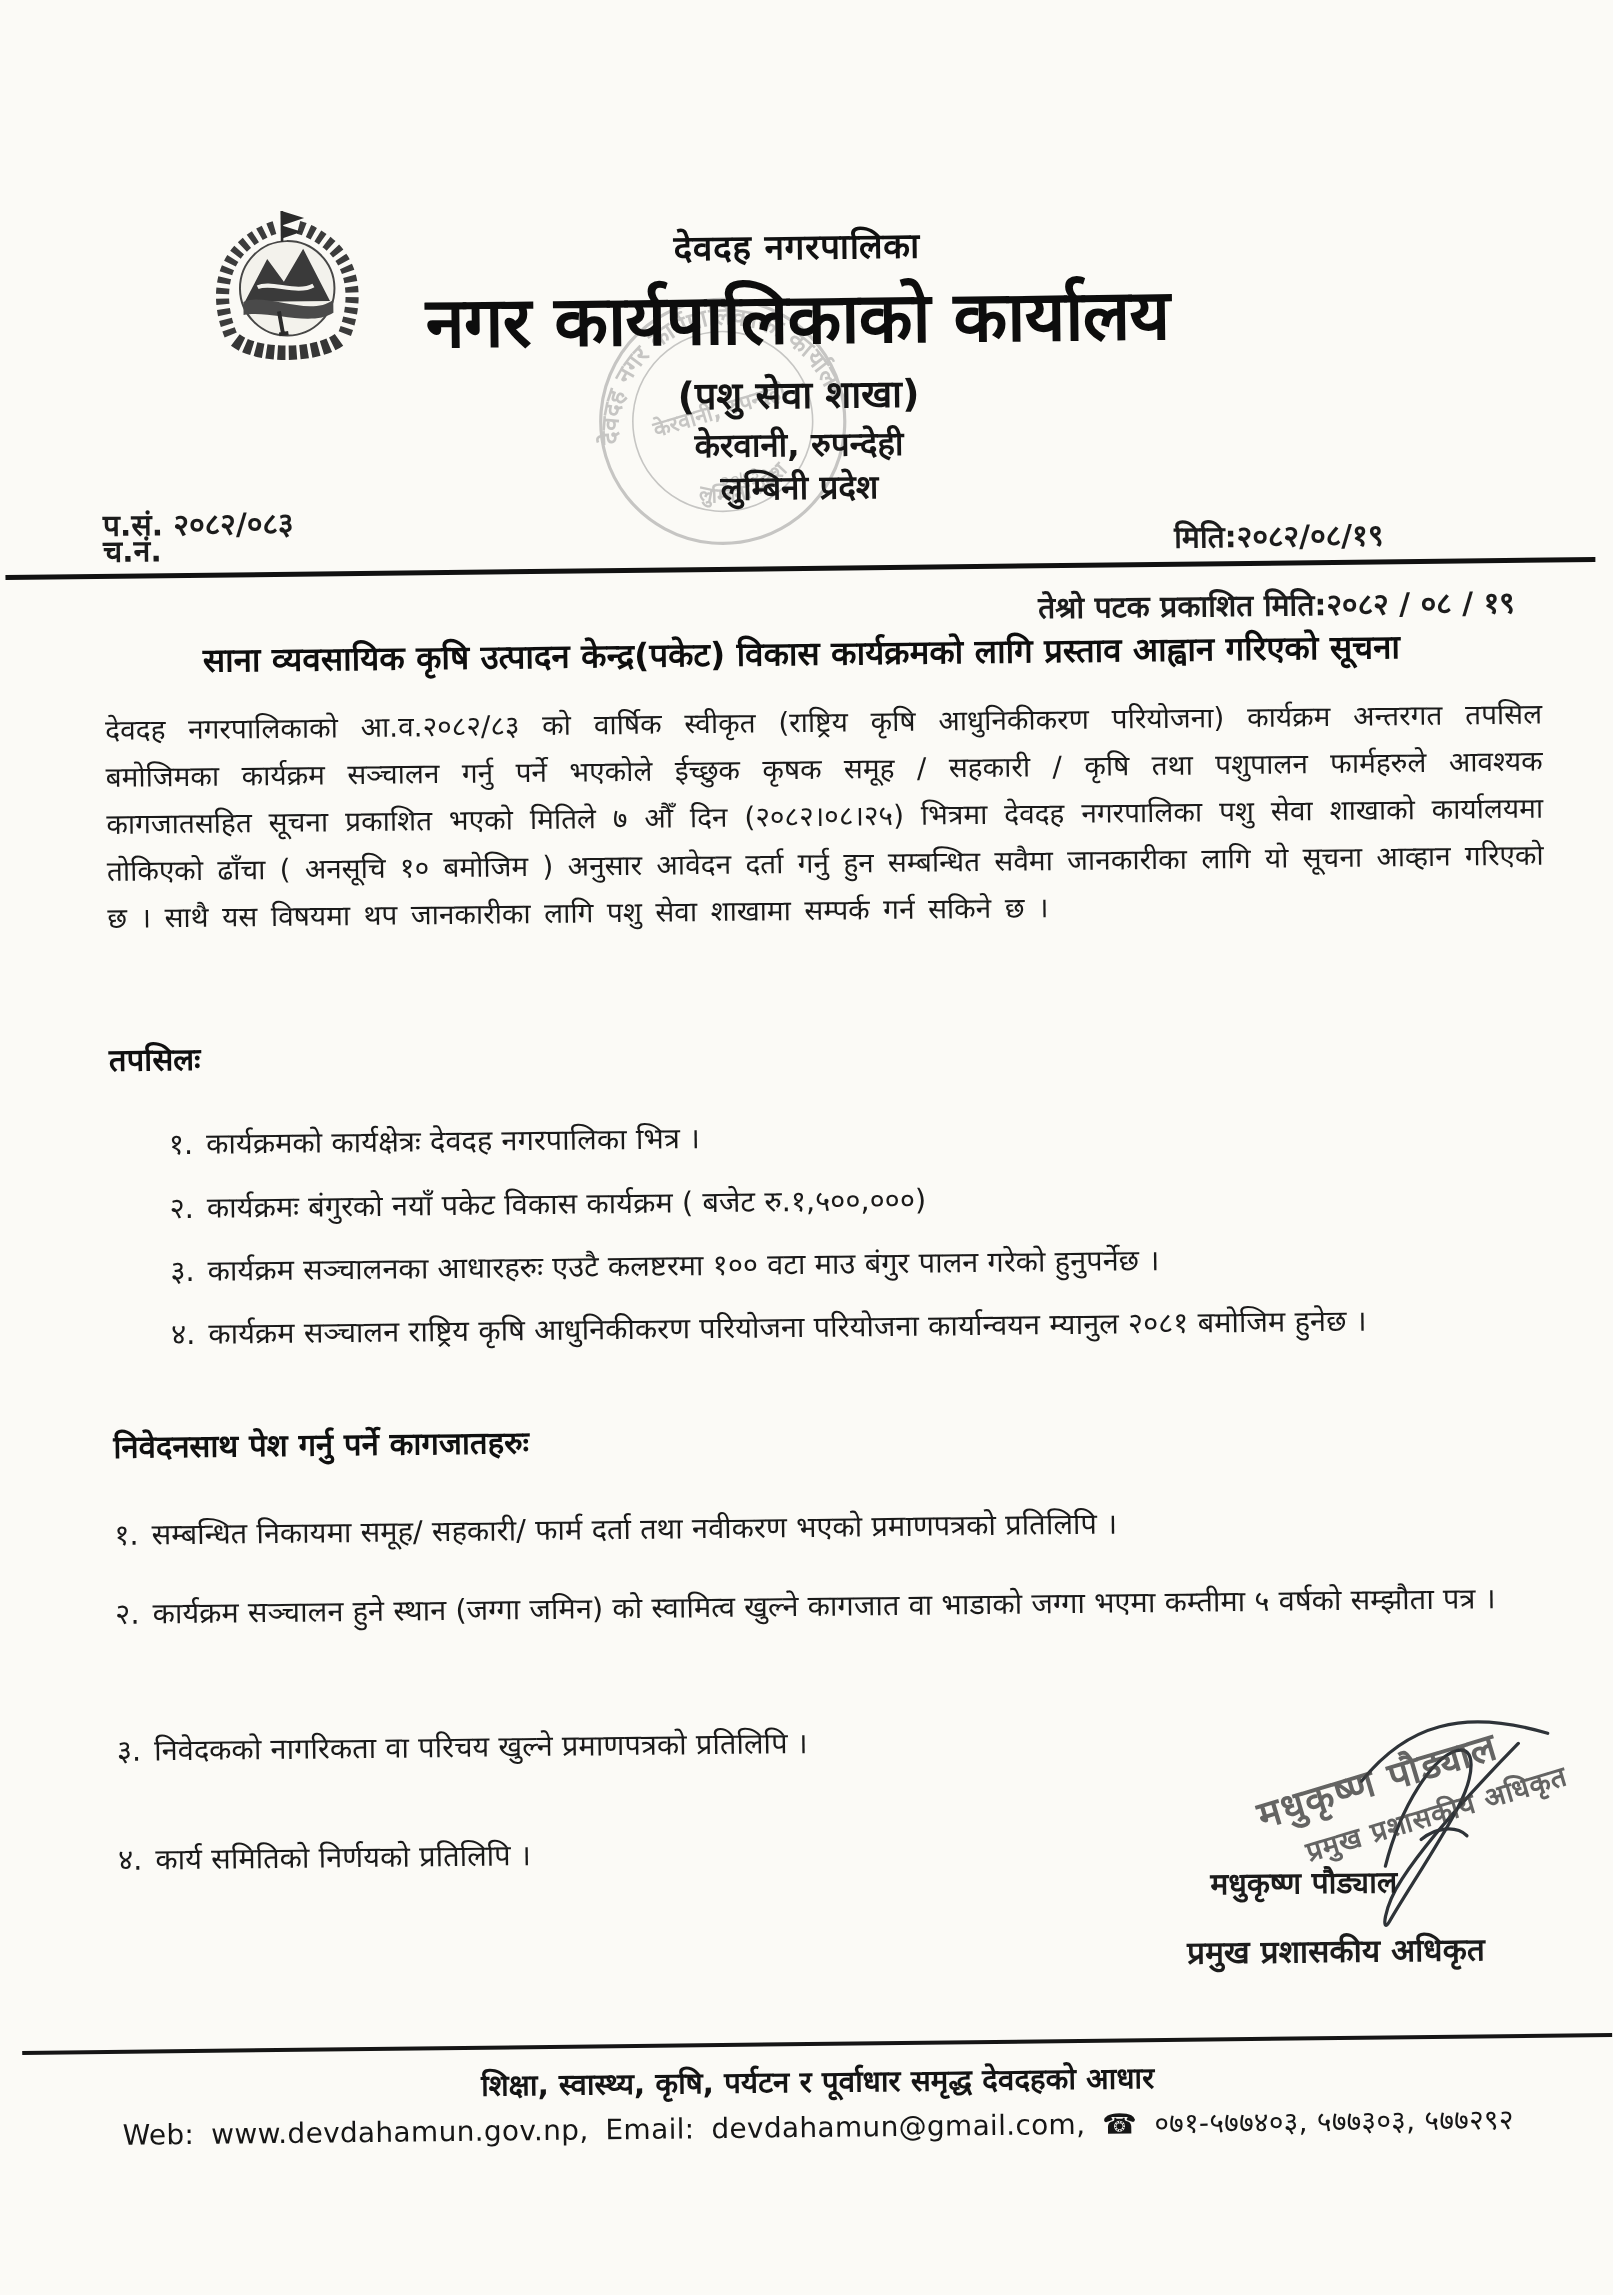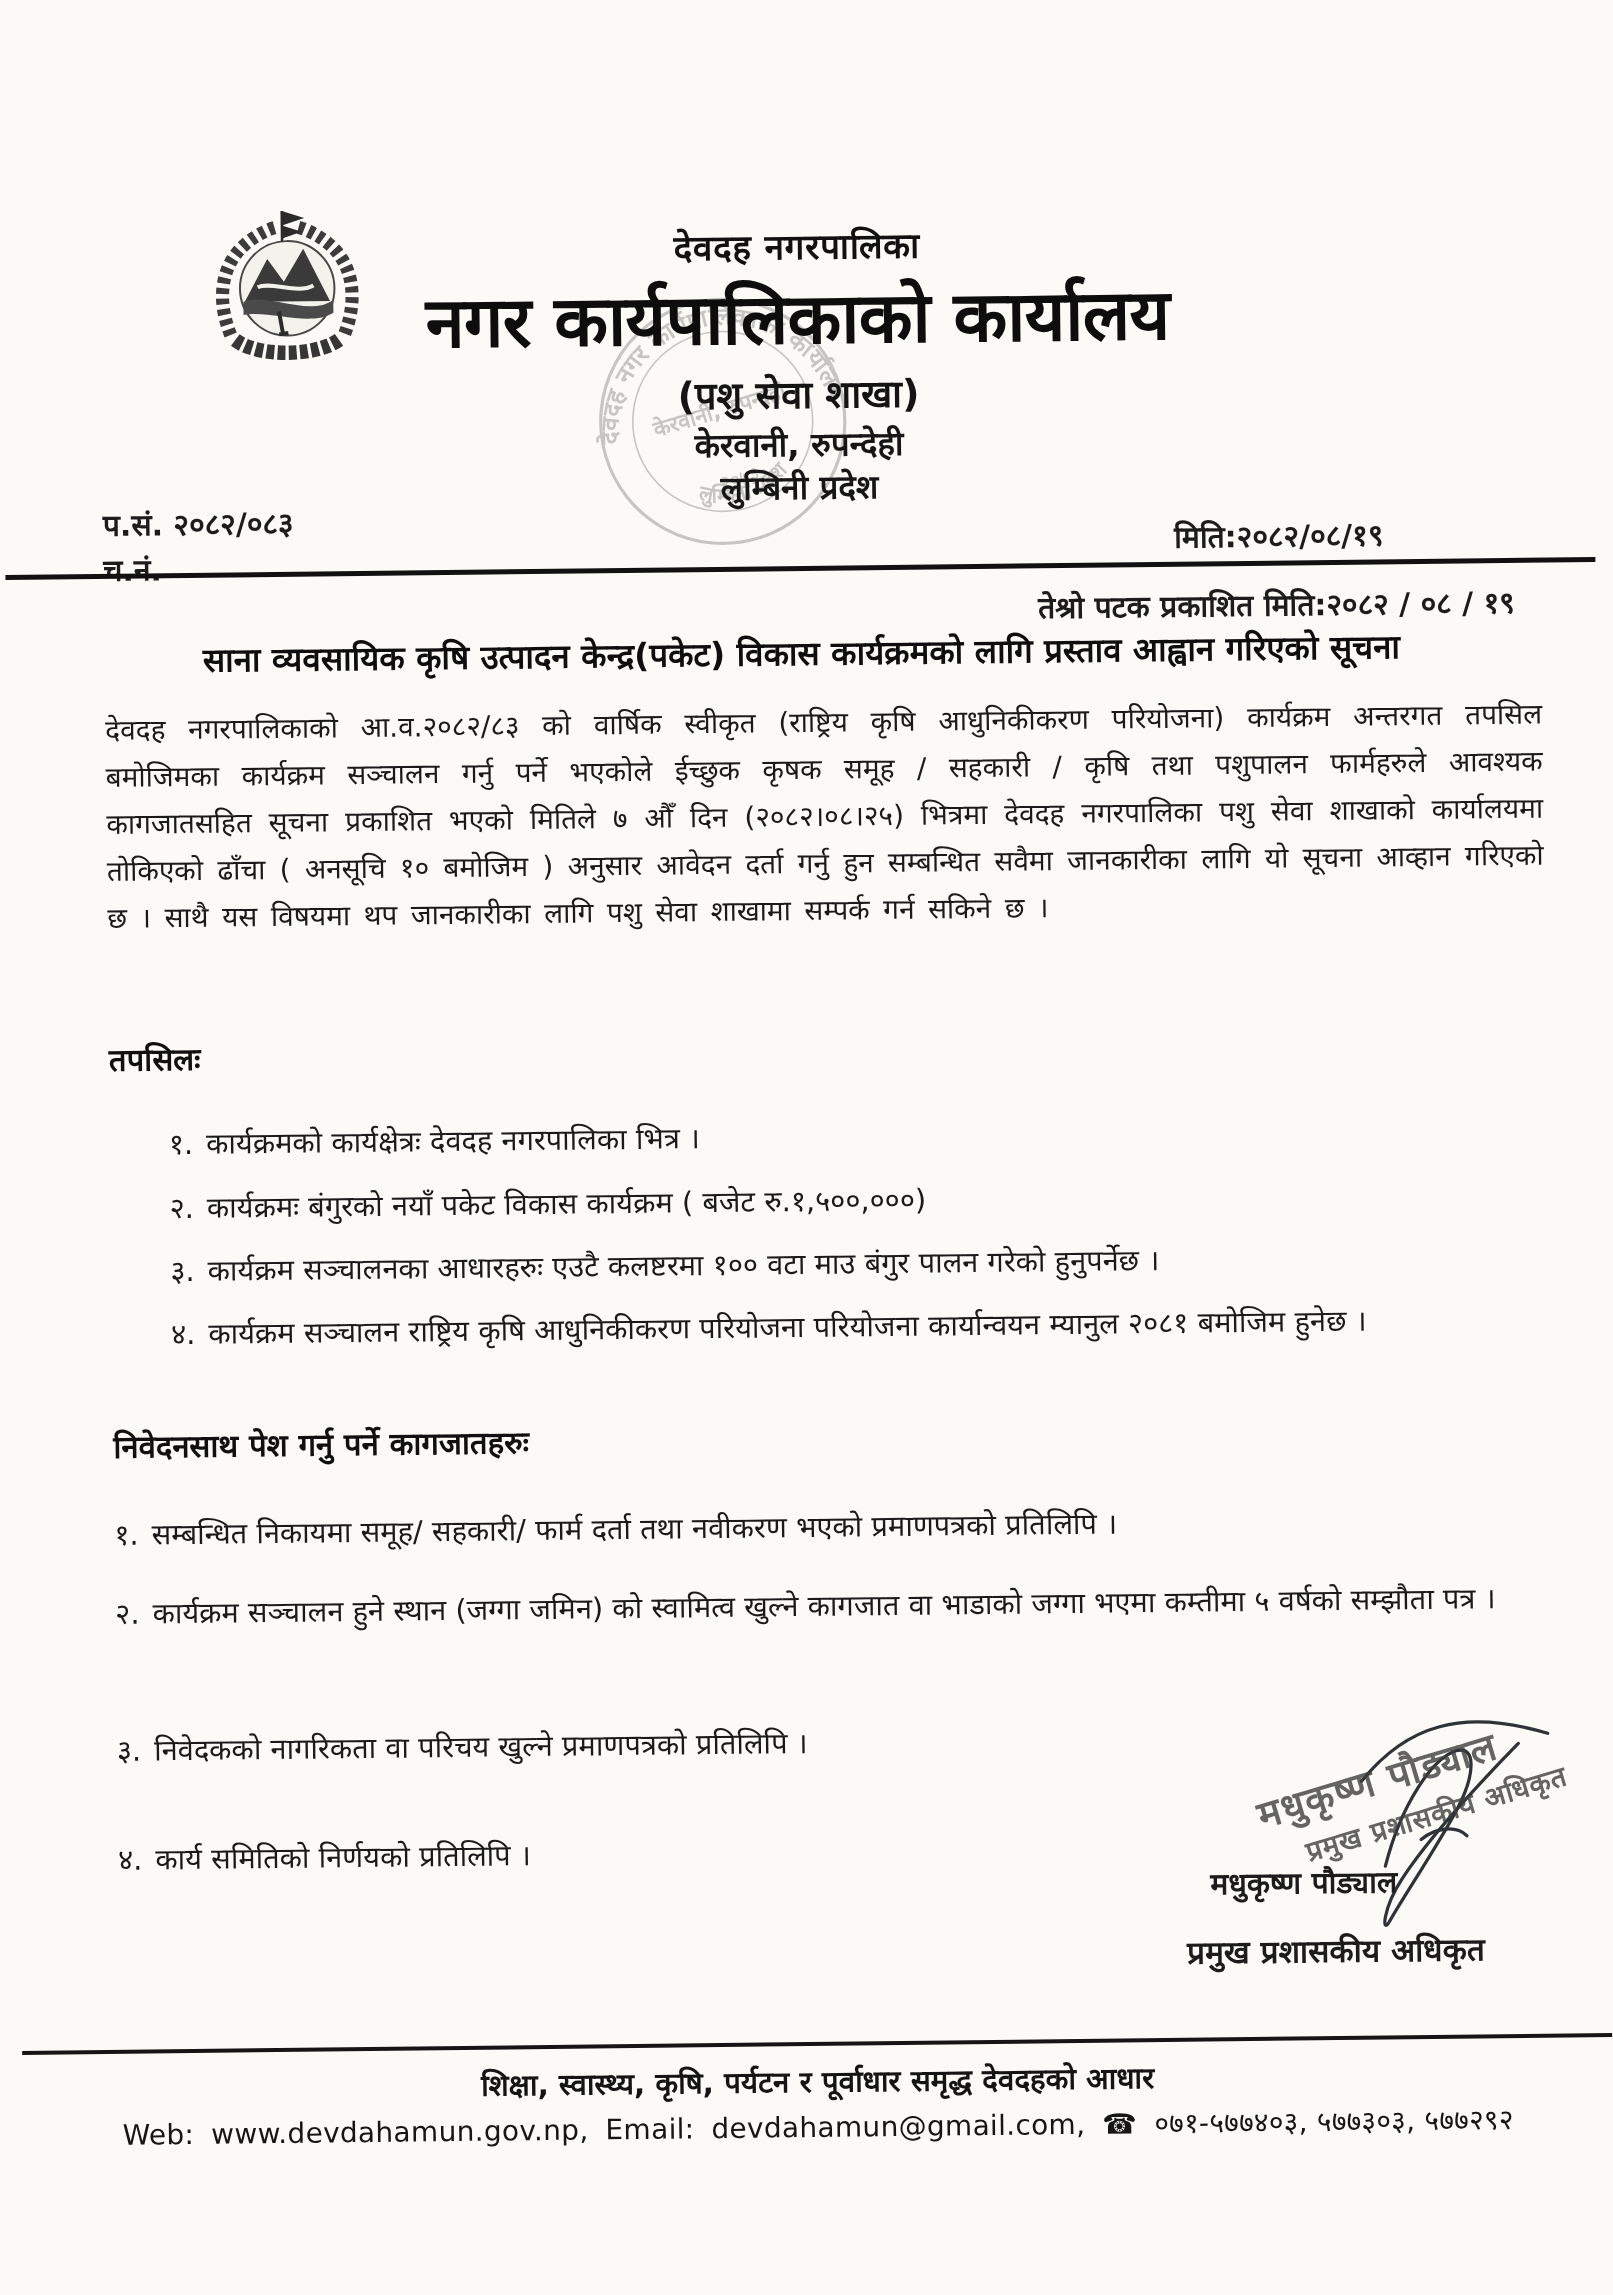--- a/index.html
+++ b/index.html
@@ -15,21 +15,21 @@
   
   .muni{top:222px;font-size:35px;font-weight:bold;letter-spacing:0.7px;color:#111;}
   .office{top:268px;font-size:70px;font-weight:bold;letter-spacing:-0.7px;color:#0d0d0d;}
   .branch{top:367px;font-size:38px;font-weight:bold;color:#141414;}
   .addr1{top:421px;font-size:33px;font-weight:bold;color:#161616;}
   .addr2{top:464px;font-size:33px;font-weight:bold;color:#161616;}
   .emblem{left:215px;top:197px;width:164px;height:171px;}
   .round-stamp{left:577px;top:276px;width:308px;height:289px;opacity:.48;transform:rotate(-16deg);}
   
   .refno{left:110px;top:496px;font-size:30px;font-weight:bold;}
-  .chno{left:110px;top:541px;font-size:30px;font-weight:bold;}
+  .chno{left:110px;top:522px;font-size:30px;font-weight:bold;}
   .datetxt{left:1181px;top:520px;font-size:30px;font-weight:bold;}
   .rule-main{left:11.8px;top:566px;width:1590px;height:4.6px;background:#111;}
   .published{left:0;width:1521px;top:589px;text-align:right;font-size:30px;font-weight:bold;}
   
   .title{top:630px;font-size:33px;font-weight:bold;color:#0e0e0e;}
   .body-par{left:110px;top:699px;width:1437px;font-size:28px;line-height:47px;
             text-align:justify;word-spacing:4.6px;color:#1a1a1a;}
   .sec-head{left:110px;font-size:31px;font-weight:bold;color:#101010;}
   .h-tapasil{top:1030px;}
   .h-docs{top:1417px;}

